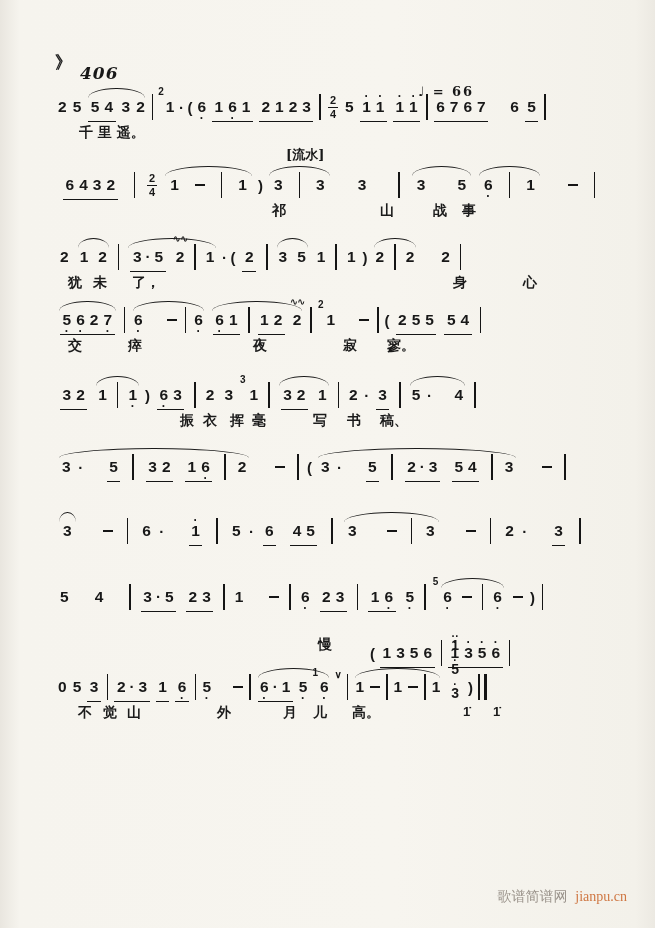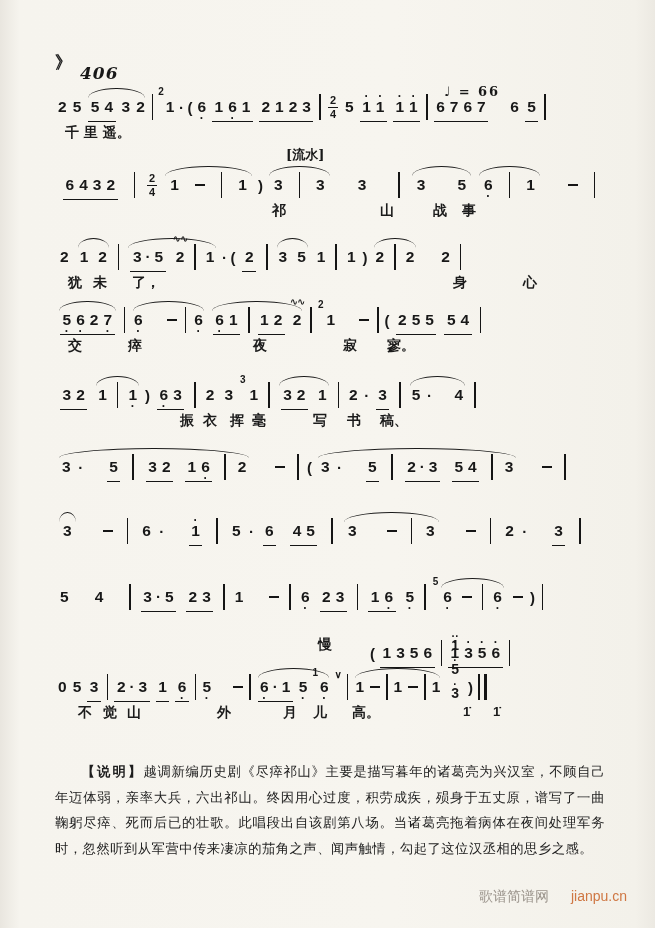--- a/index.html
+++ b/index.html
@@ -50,21 +50,21 @@
   .lyr{position:absolute;font:700 14px "DejaVu Serif",serif;color:#1b1b1b;white-space:nowrap;}
   .lyr.subnote{font:700 13px "Liberation Sans",sans-serif;}
   
   #explain{position:absolute;left:55px;top:746px;width:550px;
            font:13.3px/1.92 "DejaVu Serif",serif;color:#1d1d1d;text-align:justify;
            text-indent:2em;letter-spacing:.5px;}
   #explain b{font-weight:700;letter-spacing:2px;}
   
   #watermark{position:absolute;right:28px;top:888px;font-size:14px;}
   #watermark .site{color:#9a938b;font-family:Liberation Mono, monospace;}
-  #watermark .dom{color:#cf7743;font-family:Liberation Sans, sans-serif;margin-left:18px;text-align:right;}
+  #watermark .dom{color:#cf7743;font-family:Liberation Serif, serif;margin-left:4px;text-align:right;}
 </style>
 </head>
 <body>
 
 <div id="page">
   <span class="ornament">》</span>
   <span class="pagenum">406</span>
 
   <div id="score">
       <div class="mline" style="top: 92px; left: 55px;">
@@ -221,21 +221,21 @@
           </span>
           <span class="beam">
             <span class="note">
               <span class="da"></span>
               <span class="dg">5</span>
               <span class="db"></span>
             </span>
           </span>
           <span class="bar"></span>
         </div>
-        <span class="lyr" style="left: 10px; top: 32px;">千 里 遥。</span>
+        <span class="lyr" style="left: 24px; top: 32px;">千 里 遥。</span>
       </div>
       <div class="mline" style="top: 170px; left: 55px;">
         <div class="nrow" style="--g: 8px;">
           <span class="beam">
             <span class="note">
               <span class="da"></span>
               <span class="dg">6</span>
               <span class="db"></span>
             </span>
             <span class="note">
@@ -1160,22 +1160,21 @@
         <span class="lyr" style="left: 72px; top: 32px;">山</span>
         <span class="lyr" style="left: 162px; top: 32px;">外</span>
         <span class="lyr" style="left: 228px; top: 32px;">月</span>
         <span class="lyr" style="left: 258px; top: 32px;">儿</span>
         <span class="lyr" style="left: 297px; top: 32px;">高。</span>
         <span class="lyr subnote" style="left: 408px; top: 32px;">1̇</span>
         <span class="lyr subnote" style="left: 438px; top: 32px;">1̇</span>
       </div>
     </div>
 
-  <p id="explain"><b>【说明】</b><span>越调新编历史剧《尽瘁祁山》主要是描写暮年的诸葛亮为兴汉室，不顾自己年迈体弱，亲率大兵，六出祁山。终因用心过度，积劳成疾，殒身于五丈原，谱写了一曲鞠躬尽瘁、死而后已的壮歌。此唱段出自该剧第八场。当诸葛亮拖着病体在夜间处理军务时，忽然听到从军营中传来凄凉的茄角之声、闻声触情，勾起了这位汉丞相的思乡之感。</span></p>
 
   <div id="watermark">
     <span class="site">歌谱简谱网</span>
     <span class="dom">jianpu.cn</span>
   </div>
-<span class="anno tempo" style="left: 418px; top: 84px; margin-left: 26px;">♩ = 66</span>
+<span class="anno tempo" style="left: 418px; top: 84px;">♩ = 66</span>
     <span class="anno section" style="left: 286px; top: 146px;">[流水]</span>
     <span class="anno slow" style="left: 318px; top: 636px;">慢</span>
   </div>
 
 </body></html>

